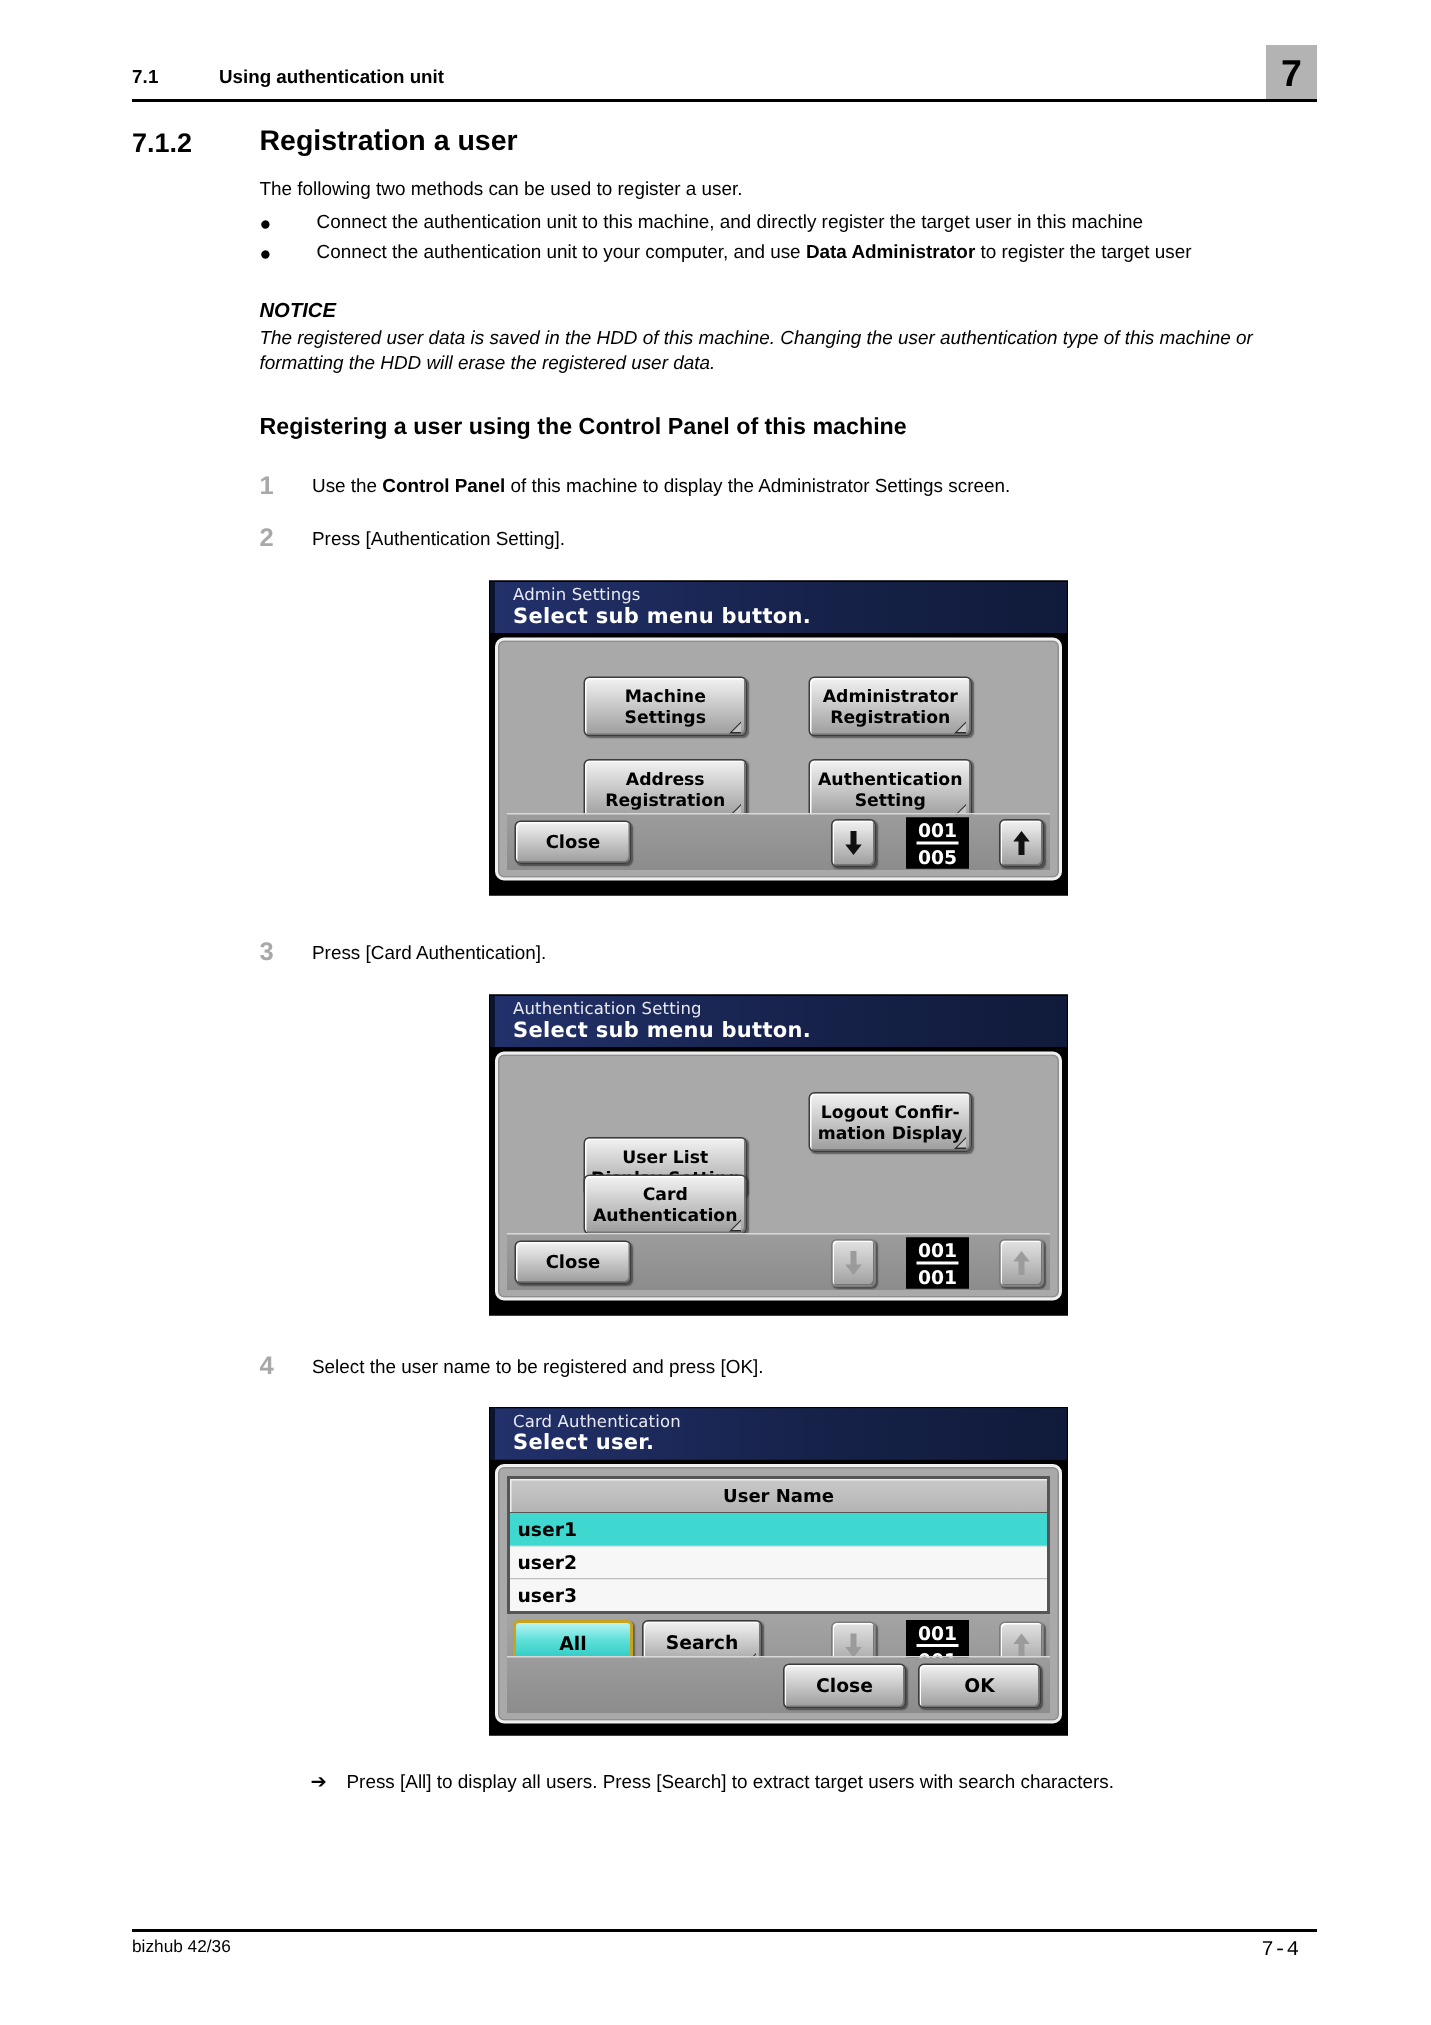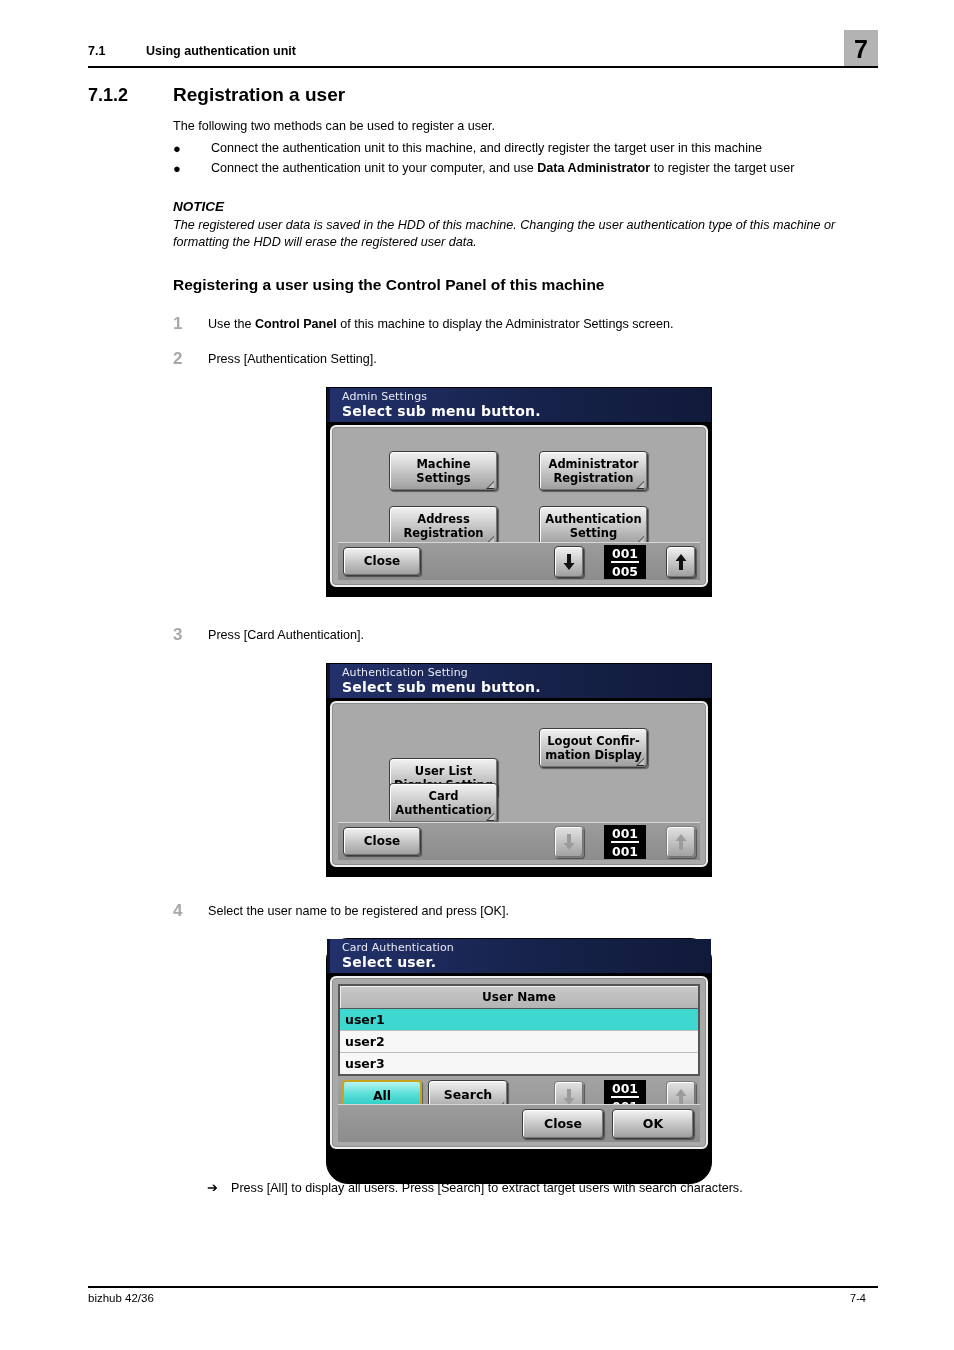--- a/index.html
+++ b/index.html
@@ -262,21 +262,21 @@
   }
 
   
   .foot-rule {
     position:absolute; left:88px; top:1286px; width: 790px; height: 2px; background:#000;
   }
   .foot-left {
     position:absolute; left:88px; top:1292px; font-size: 11.5px;
   }
   .foot-right {
-    position:absolute; right:88px; top:1292px; font-size: 11px;
+    position:absolute; right:88px; top:1292px; font-size: 14px; font-family: Liberation Mono, monospace;
   }
   b.strong { font-weight: bold; }
 </style>
 </head>
 <body>
 
 <div class="page-header">
   <span class="hdr-sec-num">7.1</span>
   <span class="hdr-sec-title">Using authentication unit</span>
   <div class="chapter-box">7</div>
@@ -410,21 +410,21 @@
       </div>
     </div>
   </div>
 </div>
 
 <div class="step step4">
   <span class="num">4</span>
   <span class="stxt">Select the user name to be registered and press [OK].</span>
 </div>
 
-<div class="lcd" style="left:326px; top:938px; height:246px;border-radius:22px;">
+<div class="lcd" style="left:326px; top:938px; height:219px;">
   <div class="lcd-titlebar">
     <div class="lcd-t1">Card  Authentication</div>
     <div class="lcd-t2">Select user.</div>
   </div>
   <div class="lcd-body" style="height:173px;">
 
     <div class="list-wrap">
       <div class="list-head">User Name</div>
       <div class="list-row selected">user1</div>
       <div class="list-row">user2</div>

